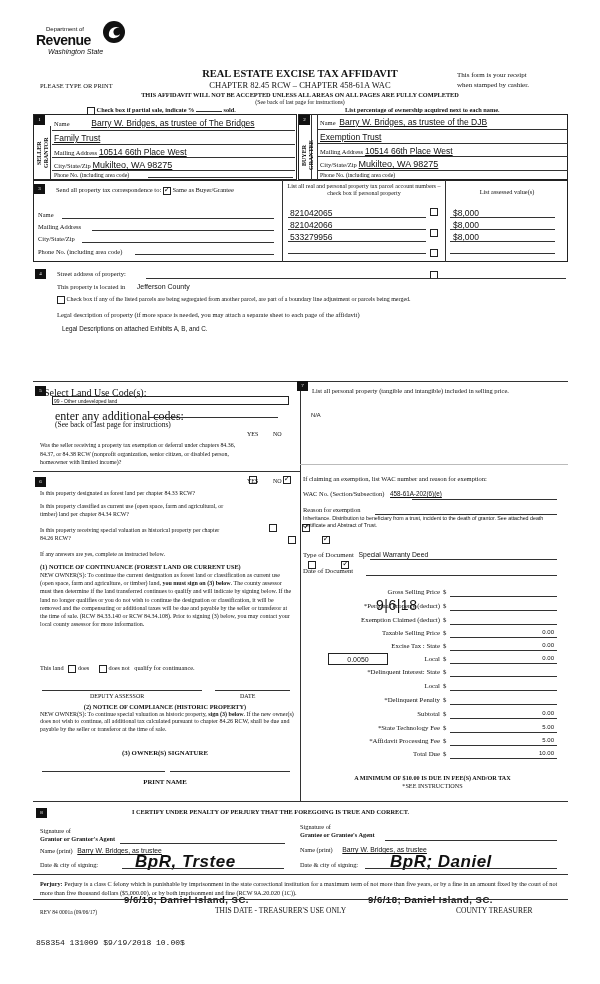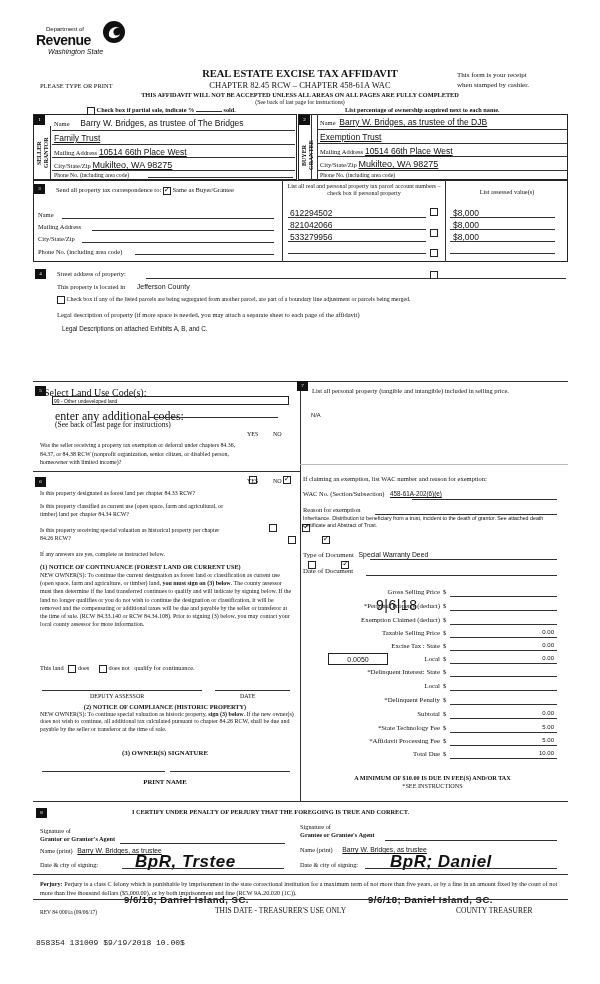--- a/index.html
+++ b/index.html
@@ -59,21 +59,21 @@
 
 
 <div class="box" style="left:33px;top:114px;width:264px;height:66px;"></div>
 <div class="secnum" style="left:34px;top:115px;">1</div>
 <div class="vert b" style="left:36px;top:128px;height:50px;">
   <span>SELLER</span><br><span>GRANTOR</span>
 </div>
 <div class="vl" style="left:50px;top:126px;height:54px;"></div>
 <div class="row" style="left:54px;top:118px;">
   <span class="lbl">Name</span>
-  <span class="fill" style="margin-left:9px;">Barry W. Bridges, as trustee of The Bridges</span>
+  <span class="fill" style="margin-left:20px;text-decoration:underline;">Barry W. Bridges, as trustee of The Bridges</span>
 </div>
 <div class="hl" style="left:52px;top:130px;width:243px;"></div>
 <div class="row fill" style="left:54px;top:133px;text-decoration:underline;">Family Trust</div>
 <div class="hl" style="left:52px;top:144px;width:243px;"></div>
 <div class="row" style="left:54px;top:147px;">
   <span class="lbl">Mailing Address</span>
   <span class="fill" style="text-decoration:underline;">10514 66th Place West</span>
 </div>
 <div class="hl" style="left:52px;top:157px;width:243px;"></div>
 <div class="row" style="left:54px;top:160px;">
@@ -126,21 +126,21 @@
 <div class="hl" style="left:92px;top:230px;width:182px;"></div>
 <div class="row lbl" style="left:38px;top:235px;">City/State/Zip</div>
 <div class="hl" style="left:82px;top:242px;width:192px;"></div>
 <div class="row lbl" style="left:38px;top:248px;">Phone No. (including area code)</div>
 <div class="hl" style="left:135px;top:254px;width:139px;"></div>
 
 <div class="abs" style="left:285px;top:183px;width:158px;text-align:center;font-size:6px;line-height:7px;">List all real and personal property tax parcel account numbers – check box if personal property</div>
 <div class="abs" style="left:448px;top:188px;width:118px;text-align:center;font-size:6.3px;">List assessed value(s)</div>
 
 <div>
-  <div class="row fill" style="left:290px;top:208px;">612294502</div>
+  <div class="row fill" style="left:290px;top:208px;">821042065</div>
   <div class="hl" style="left:288px;top:217px;width:138px;"></div>
   <span class="cb abs" style="left:430px;top:208px;"></span>
   <div class="row fill" style="left:453px;top:208px;">$8,000</div>
   <div class="hl" style="left:450px;top:217px;width:105px;"></div>
 </div>
 <div>
   <div class="row fill" style="left:290px;top:220px;">821042066</div>
   <div class="hl" style="left:288px;top:229px;width:138px;"></div>
   <span class="cb abs" style="left:430px;top:220px;"></span>
   <div class="row fill" style="left:453px;top:220px;">$8,000</div>

